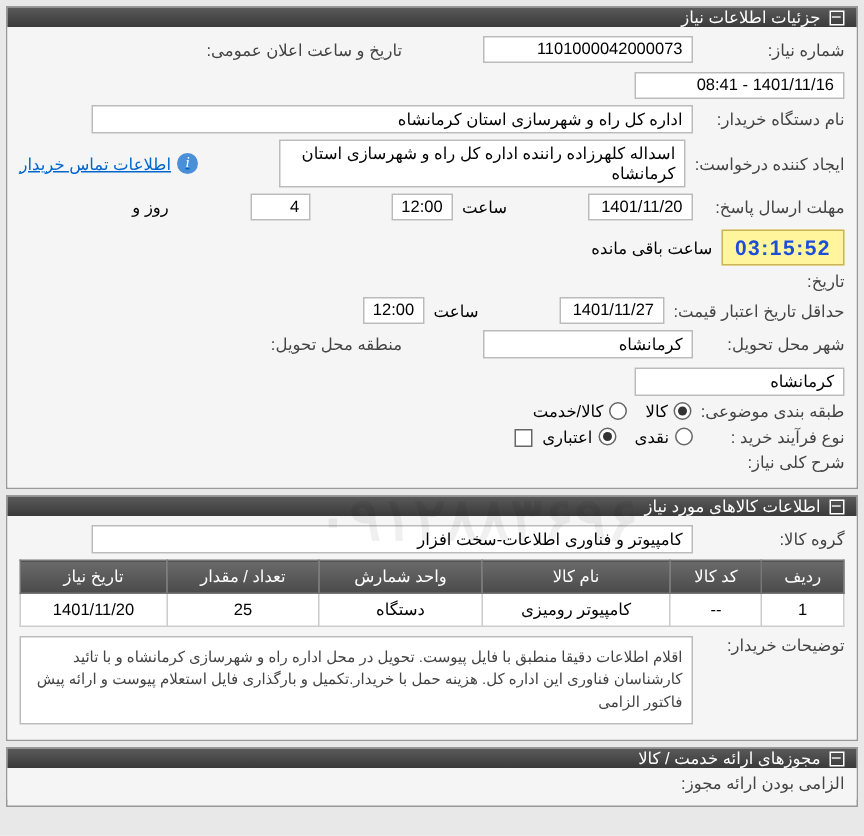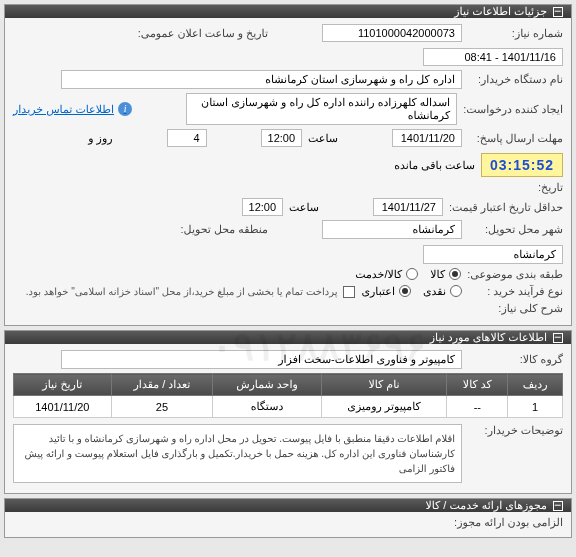--- a/index.html
+++ b/index.html
@@ -286,21 +286,20 @@
         <span class="radio-item">
           <span class="radio-dot"></span>
           <span>نقدی</span>
         </span>
         <span class="radio-item">
           <span class="radio-dot checked"></span>
           <span>اعتباری</span>
         </span>
       </span>
       <span class="checkbox"></span>
-      <span class="note">پرداخت تمام یا بخشی از مبلغ خرید،از محل "اسناد خزانه اسلامی" خواهد بود.</span>
     </div>
 
     <div class="row" style="align-items:flex-start">
       <span class="label">شرح کلی نیاز:</span>
     </div>
 
   </div>
 </div>
 
 <div class="panel">

